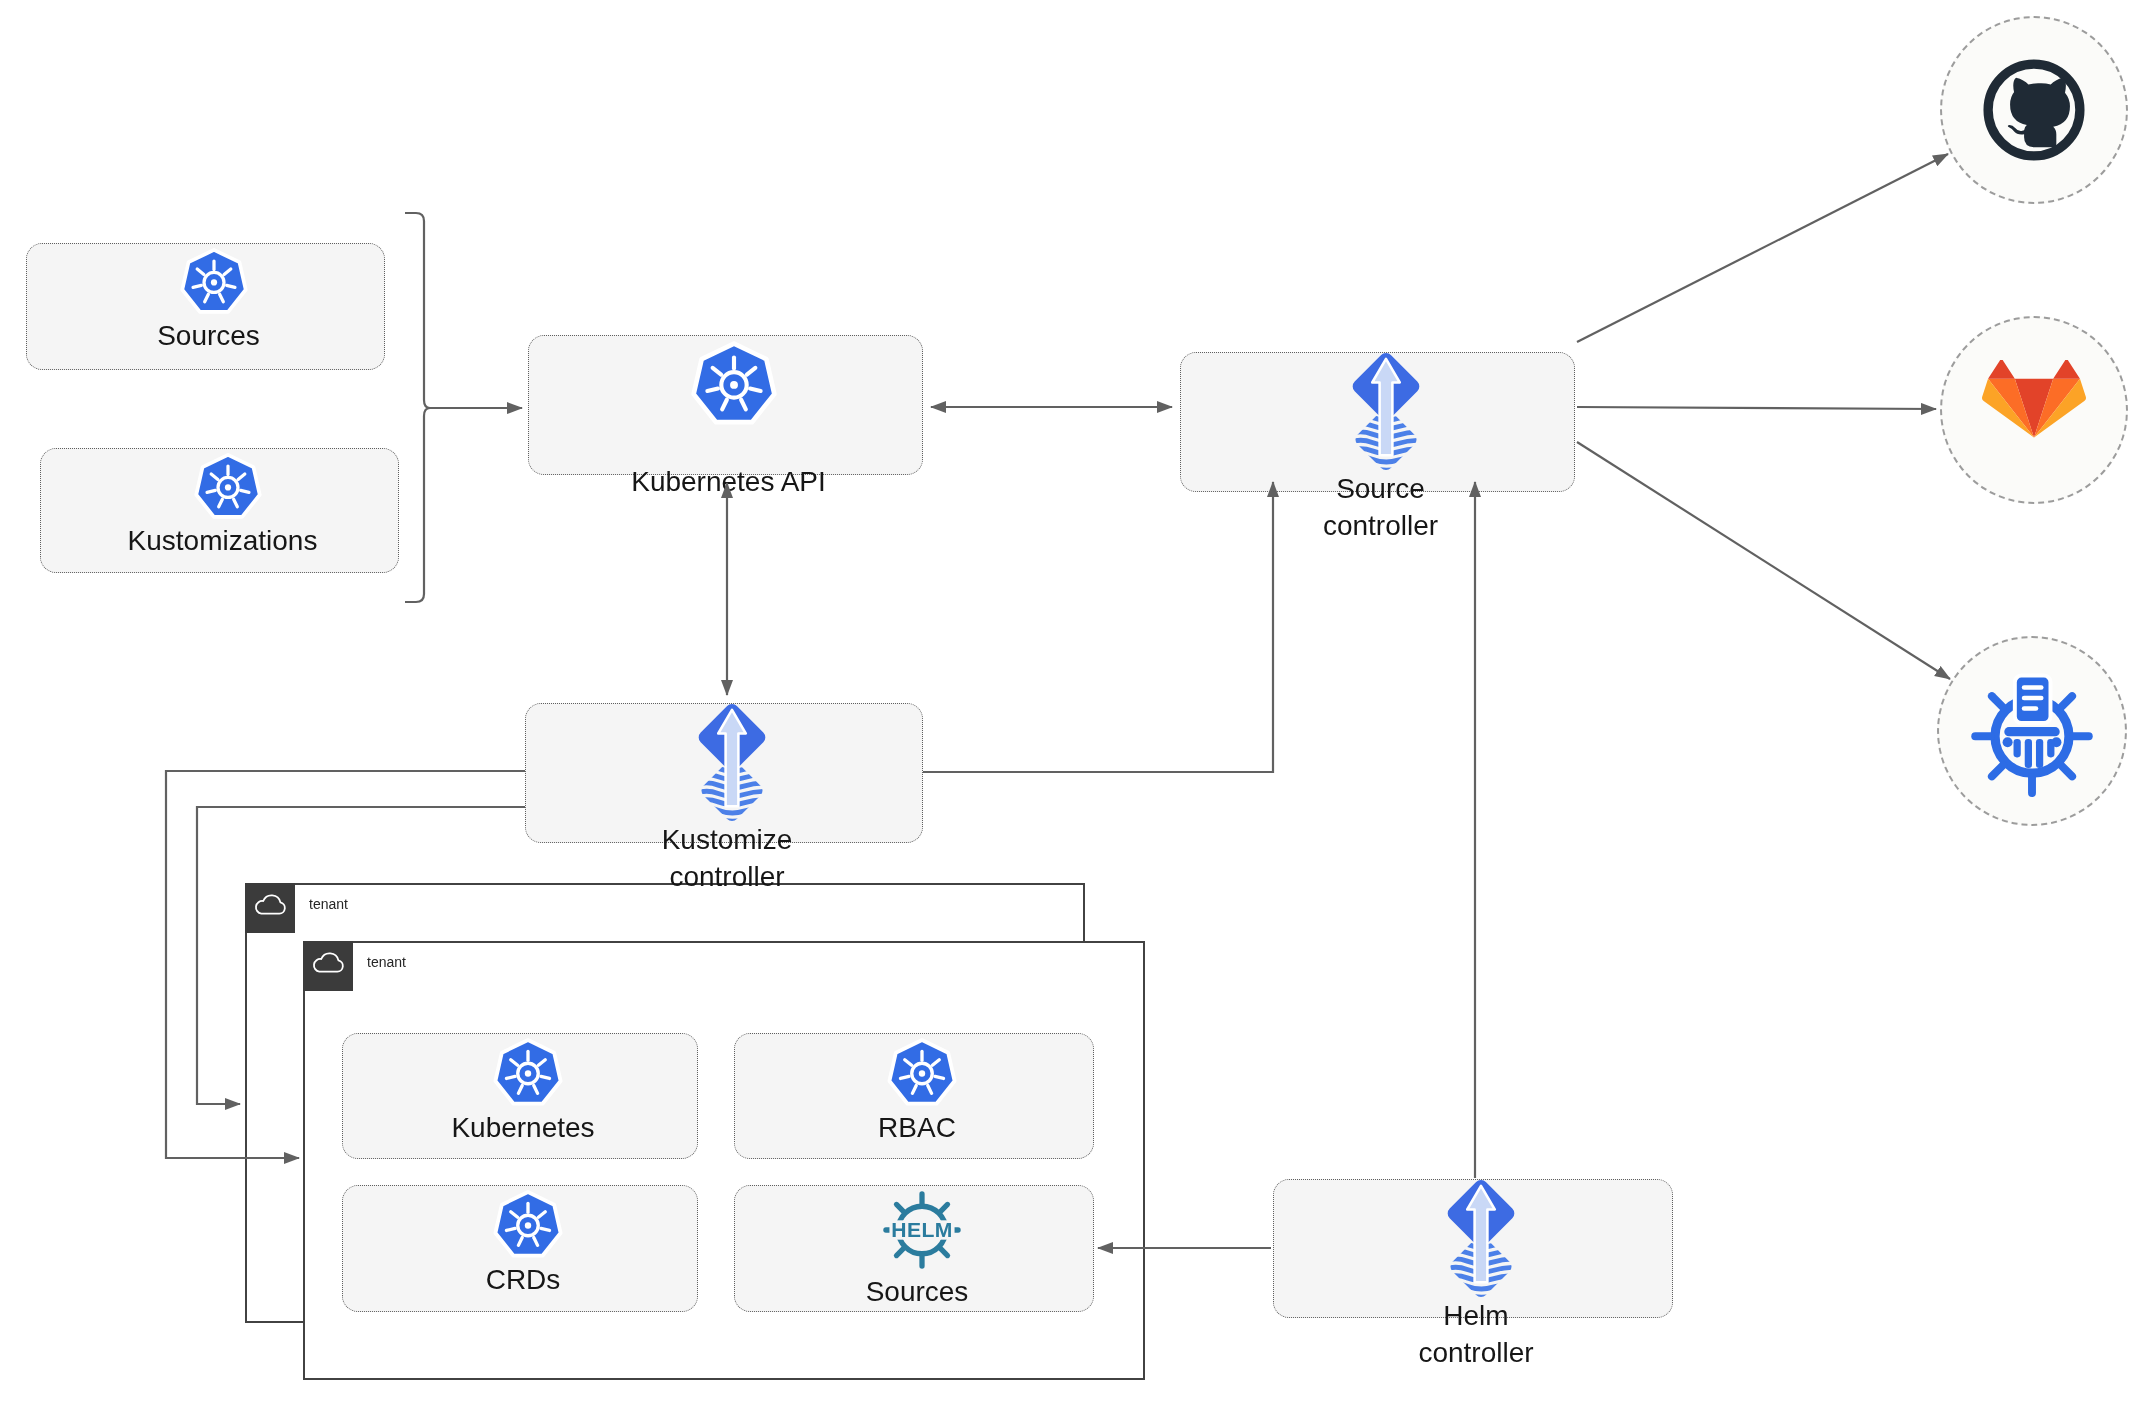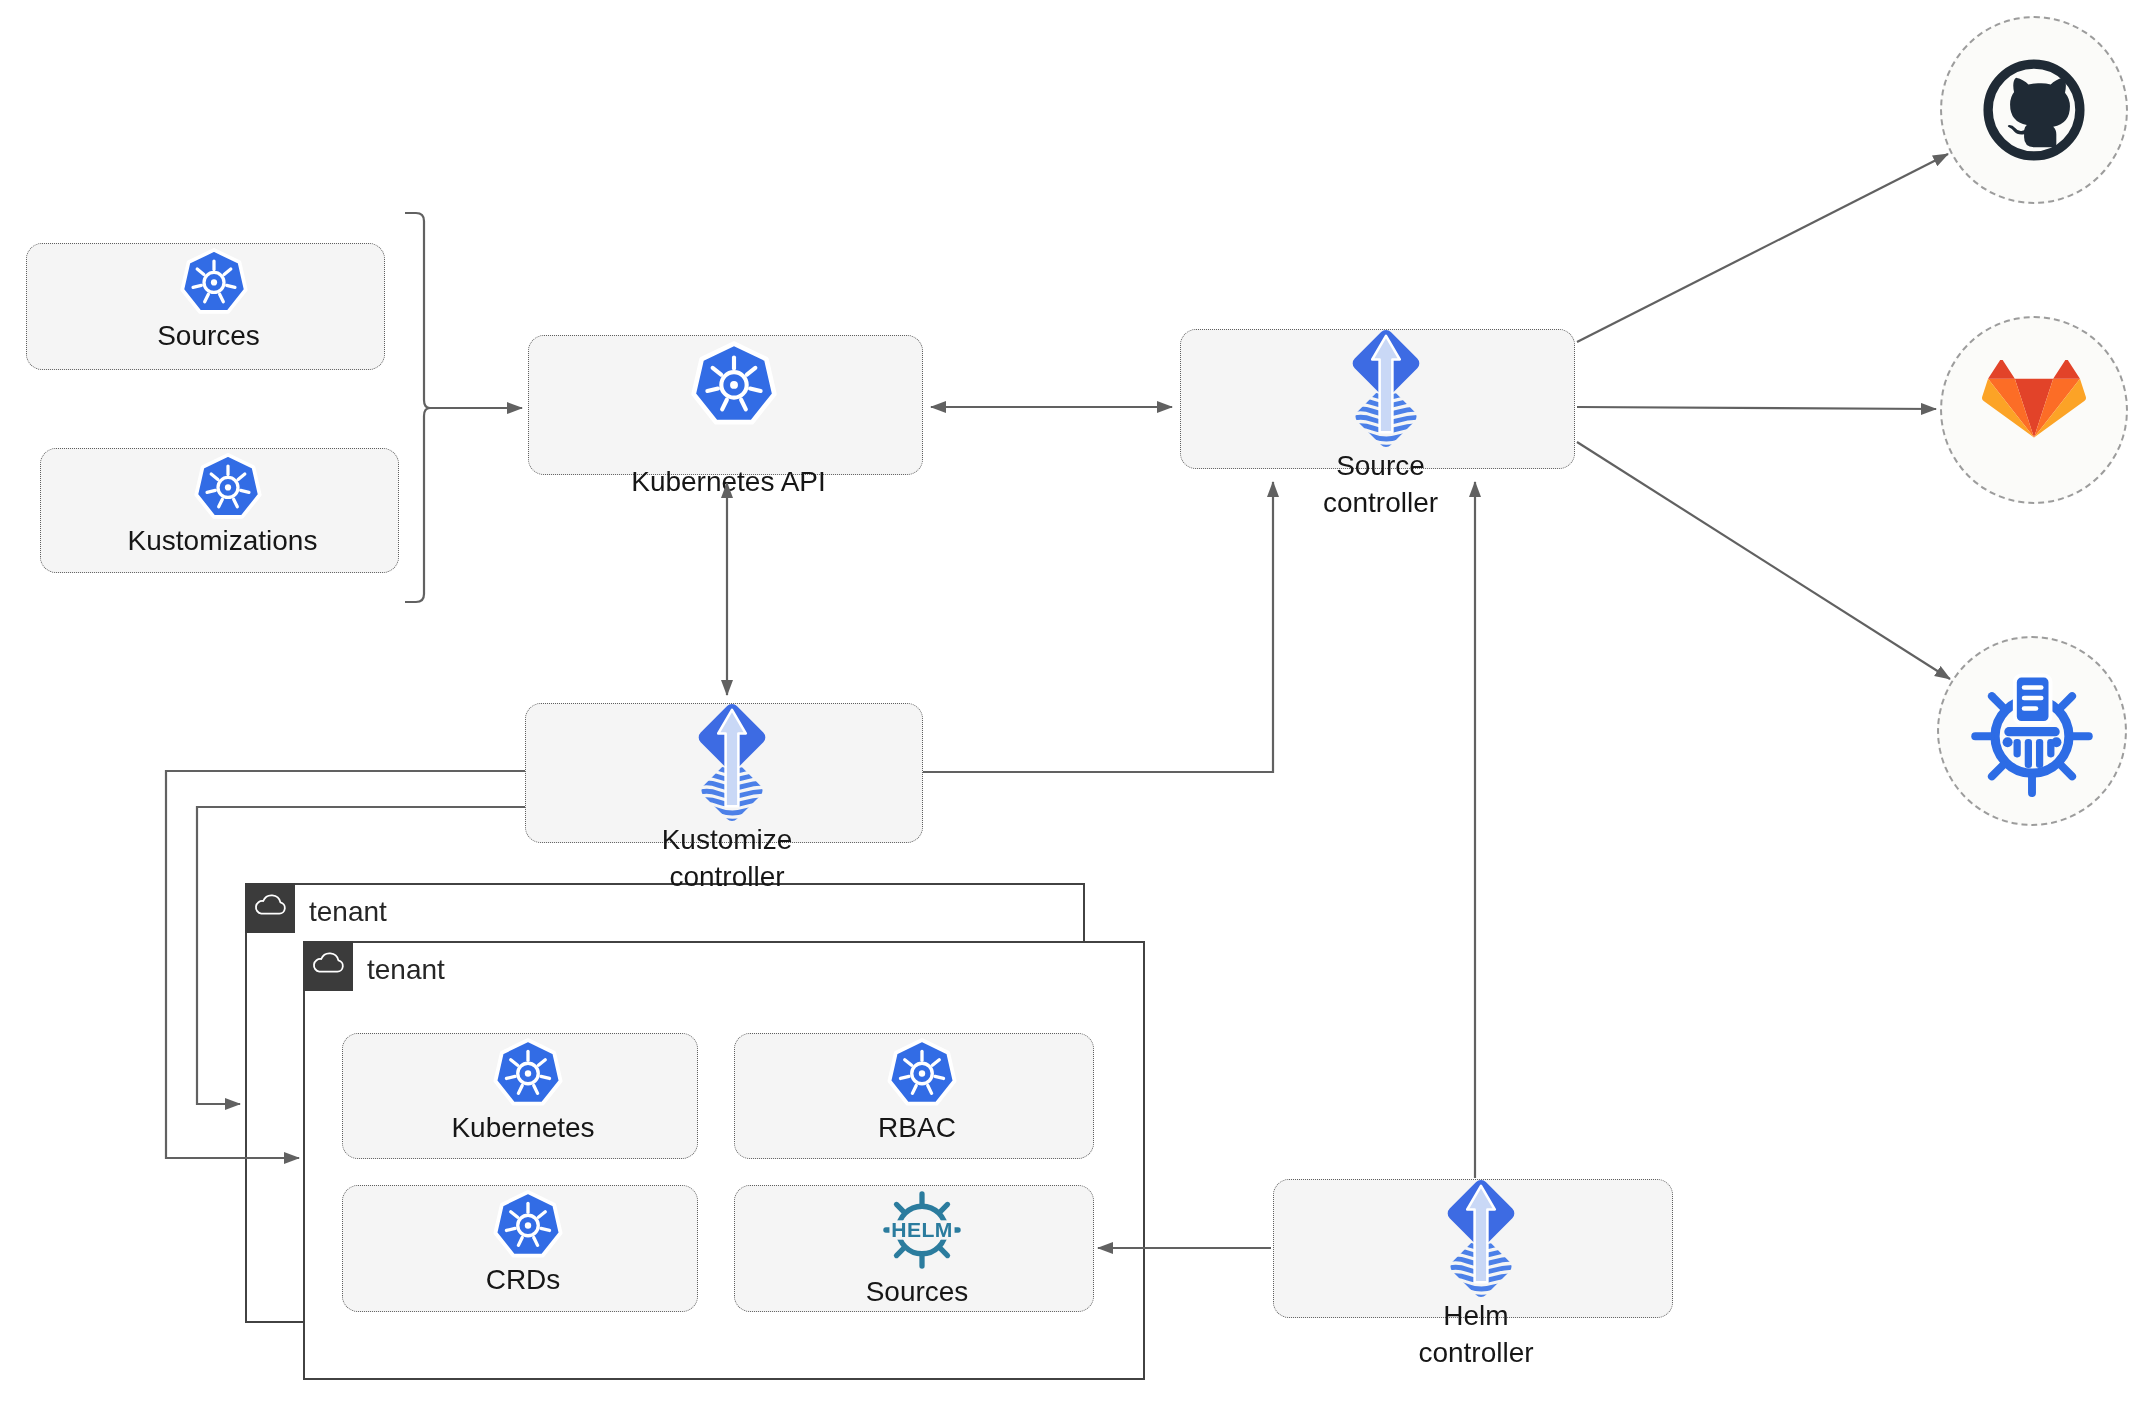--- a/index.html
+++ b/index.html
@@ -17,21 +17,21 @@
   }
   .icon{flex:0 0 auto;display:block;}
   .tenant{
     position:absolute;background:#ffffff;border:2px solid #424242;box-sizing:border-box;
   }
   .badge{
     position:absolute;left:-2px;top:-2px;width:50px;height:50px;background:#3b3b3b;
     display:flex;align-items:center;justify-content:center;
   }
   .tenant-label{
-    position:absolute;left:62px;top:11px;font-size:28px;color:#262626;
+    position:absolute;left:62px;top:11px;font-size:14px;color:#262626;
   }
   .endpoint{
     position:absolute;background:#fbfbf9;border:2px dashed #9c9c9c;border-radius:50%;
     display:flex;align-items:center;justify-content:center;box-sizing:border-box;
   }
   .connectors{position:absolute;left:0;top:0;pointer-events:none;z-index:30;}
   .hidden-defs{position:absolute;width:0;height:0;overflow:hidden;}
 </style>
 </head>
 <body>
@@ -157,21 +157,21 @@
     <span class="lbl">Kustomizations</span>
   </div>
 
   <div class="node" style="left:528px;top:335px;width:395px;height:140px;gap:34px;">
     <svg class="icon" width="94" height="94">
         <use href="#sym-k8s"></use>
       </svg>
     <span class="lbl">Kubernetes API</span>
   </div>
 
-  <div class="node" style="left:1180px;top:329px;width:395px;height:140px;align-items:center;">
+  <div class="node" style="left:1180px;top:352px;width:395px;height:140px;align-items:center;">
     <svg class="icon" width="100" height="122" style="margin:-2px 0;">
         <use href="#sym-flux"></use>
       </svg>
     <span class="lbl">Source
 controller</span>
   </div>
 
   <div class="node" style="left:525px;top:703px;width:398px;height:140px;">
     <svg class="icon" width="100" height="122" style="margin:-2px 0;">
         <use href="#sym-flux"></use>

